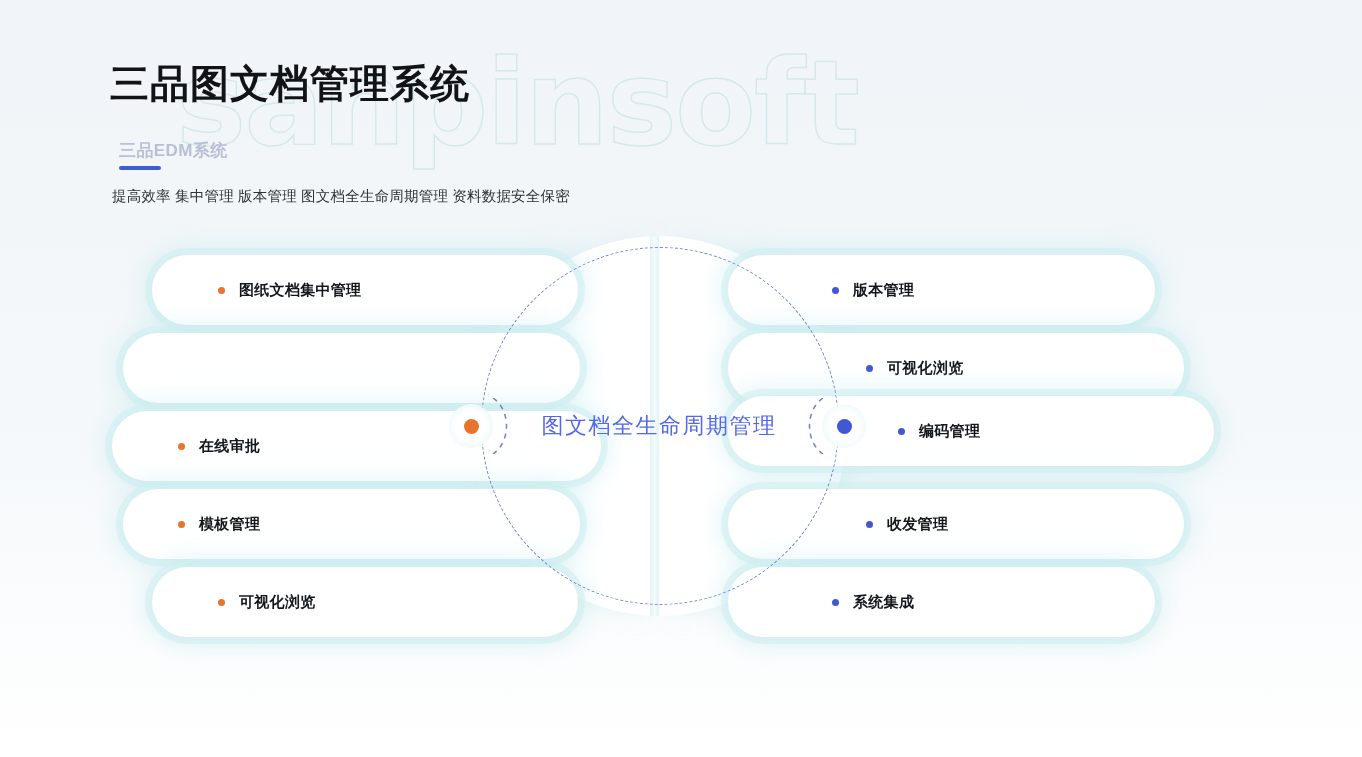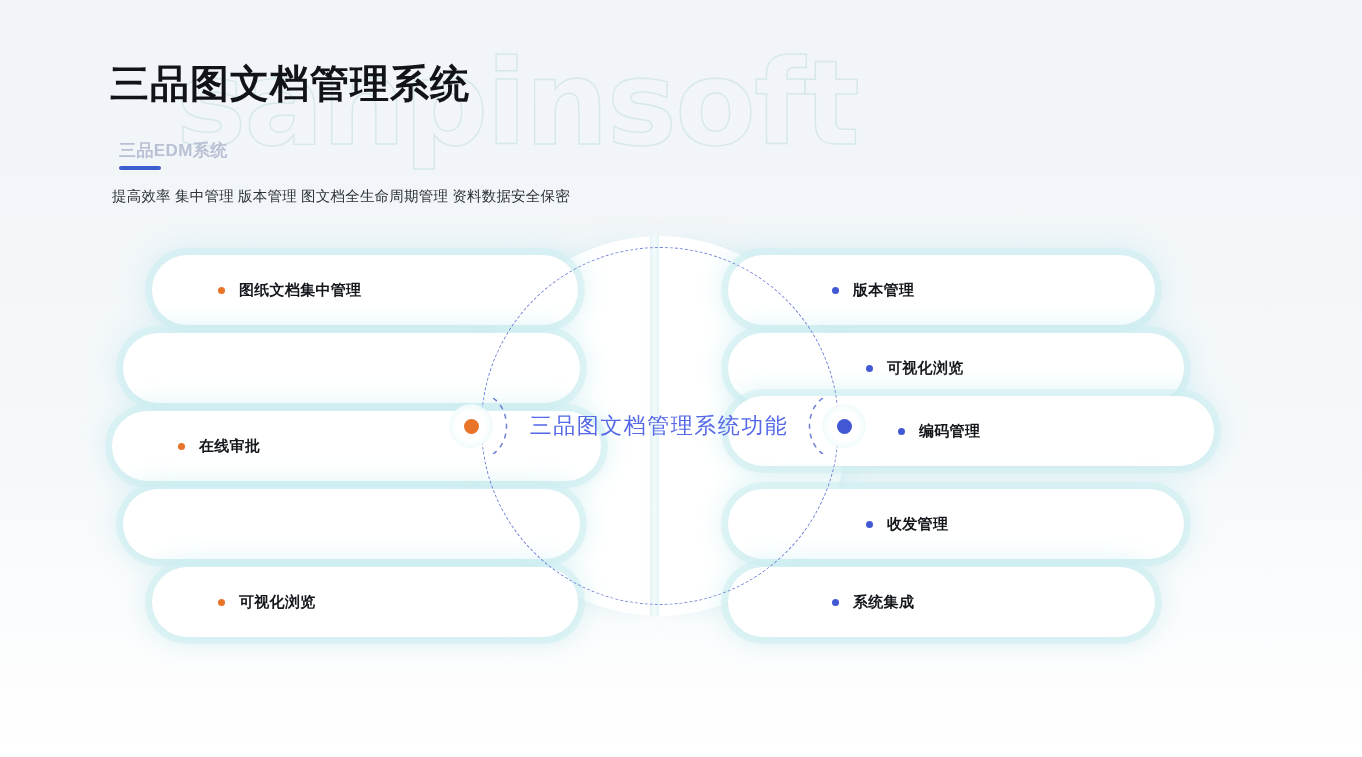--- a/index.html
+++ b/index.html
@@ -159,20 +159,24 @@
       </div>
       <div class="row" style="top: 160px; left: 0px; width: 1362px;">
         <div class="card" style="left: 728px; width: 486px;"></div>
         <div class="label" style="left: 898px;">
           <span class="bullet blue"></span>
           <span>编码管理</span>
         </div>
       </div>
       <div class="row" style="top: 253px; left: 0px; width: 1362px;">
         <div class="card" style="left: 123px; width: 457px;"></div>
+        <div class="label" style="left: 178px;">
+          <span class="bullet orange"></span>
+          <span>模板管理</span>
+        </div>
       </div>
       <div class="row" style="top: 253px; left: 0px; width: 1362px; padding-left: 8px;">
         <div class="card" style="left: 728px; width: 456px;"></div>
         <div class="label" style="left: 866px;">
           <span class="bullet blue"></span>
           <span>收发管理</span>
         </div>
       </div>
       <div class="row" style="top: 331px; left: 0px; width: 1362px;">
         <div class="card" style="left: 152px; width: 426px;"></div>
@@ -185,21 +189,21 @@
         <div class="card" style="left: 728px; width: 427px;"></div>
         <div class="label" style="left: 832px;">
           <span class="bullet blue"></span>
           <span>系统集成</span>
         </div>
       </div>
     </div>
 
   <div id="dashed-circle"></div>
 
-  <div id="center-text">三品图文档管理系统功能</div>
+  <div id="center-text">图文档全生命周期管理</div>
 
   <svg class="hub-arc" style="left:489px" viewBox="0 0 34 56">
     <path d="M4 0 C22 12 22 44 4 56" fill="none" stroke="#6e7fd6" stroke-width="1.5" stroke-dasharray="5 5"></path>
   </svg>
   <svg class="hub-arc" style="left:793px" viewBox="0 0 34 56">
     <path d="M30 0 C12 12 12 44 30 56" fill="none" stroke="#6e7fd6" stroke-width="1.5" stroke-dasharray="5 5"></path>
   </svg>
 
   <div class="hub" id="hub-left">
     <span class="hub-dot"></span>

